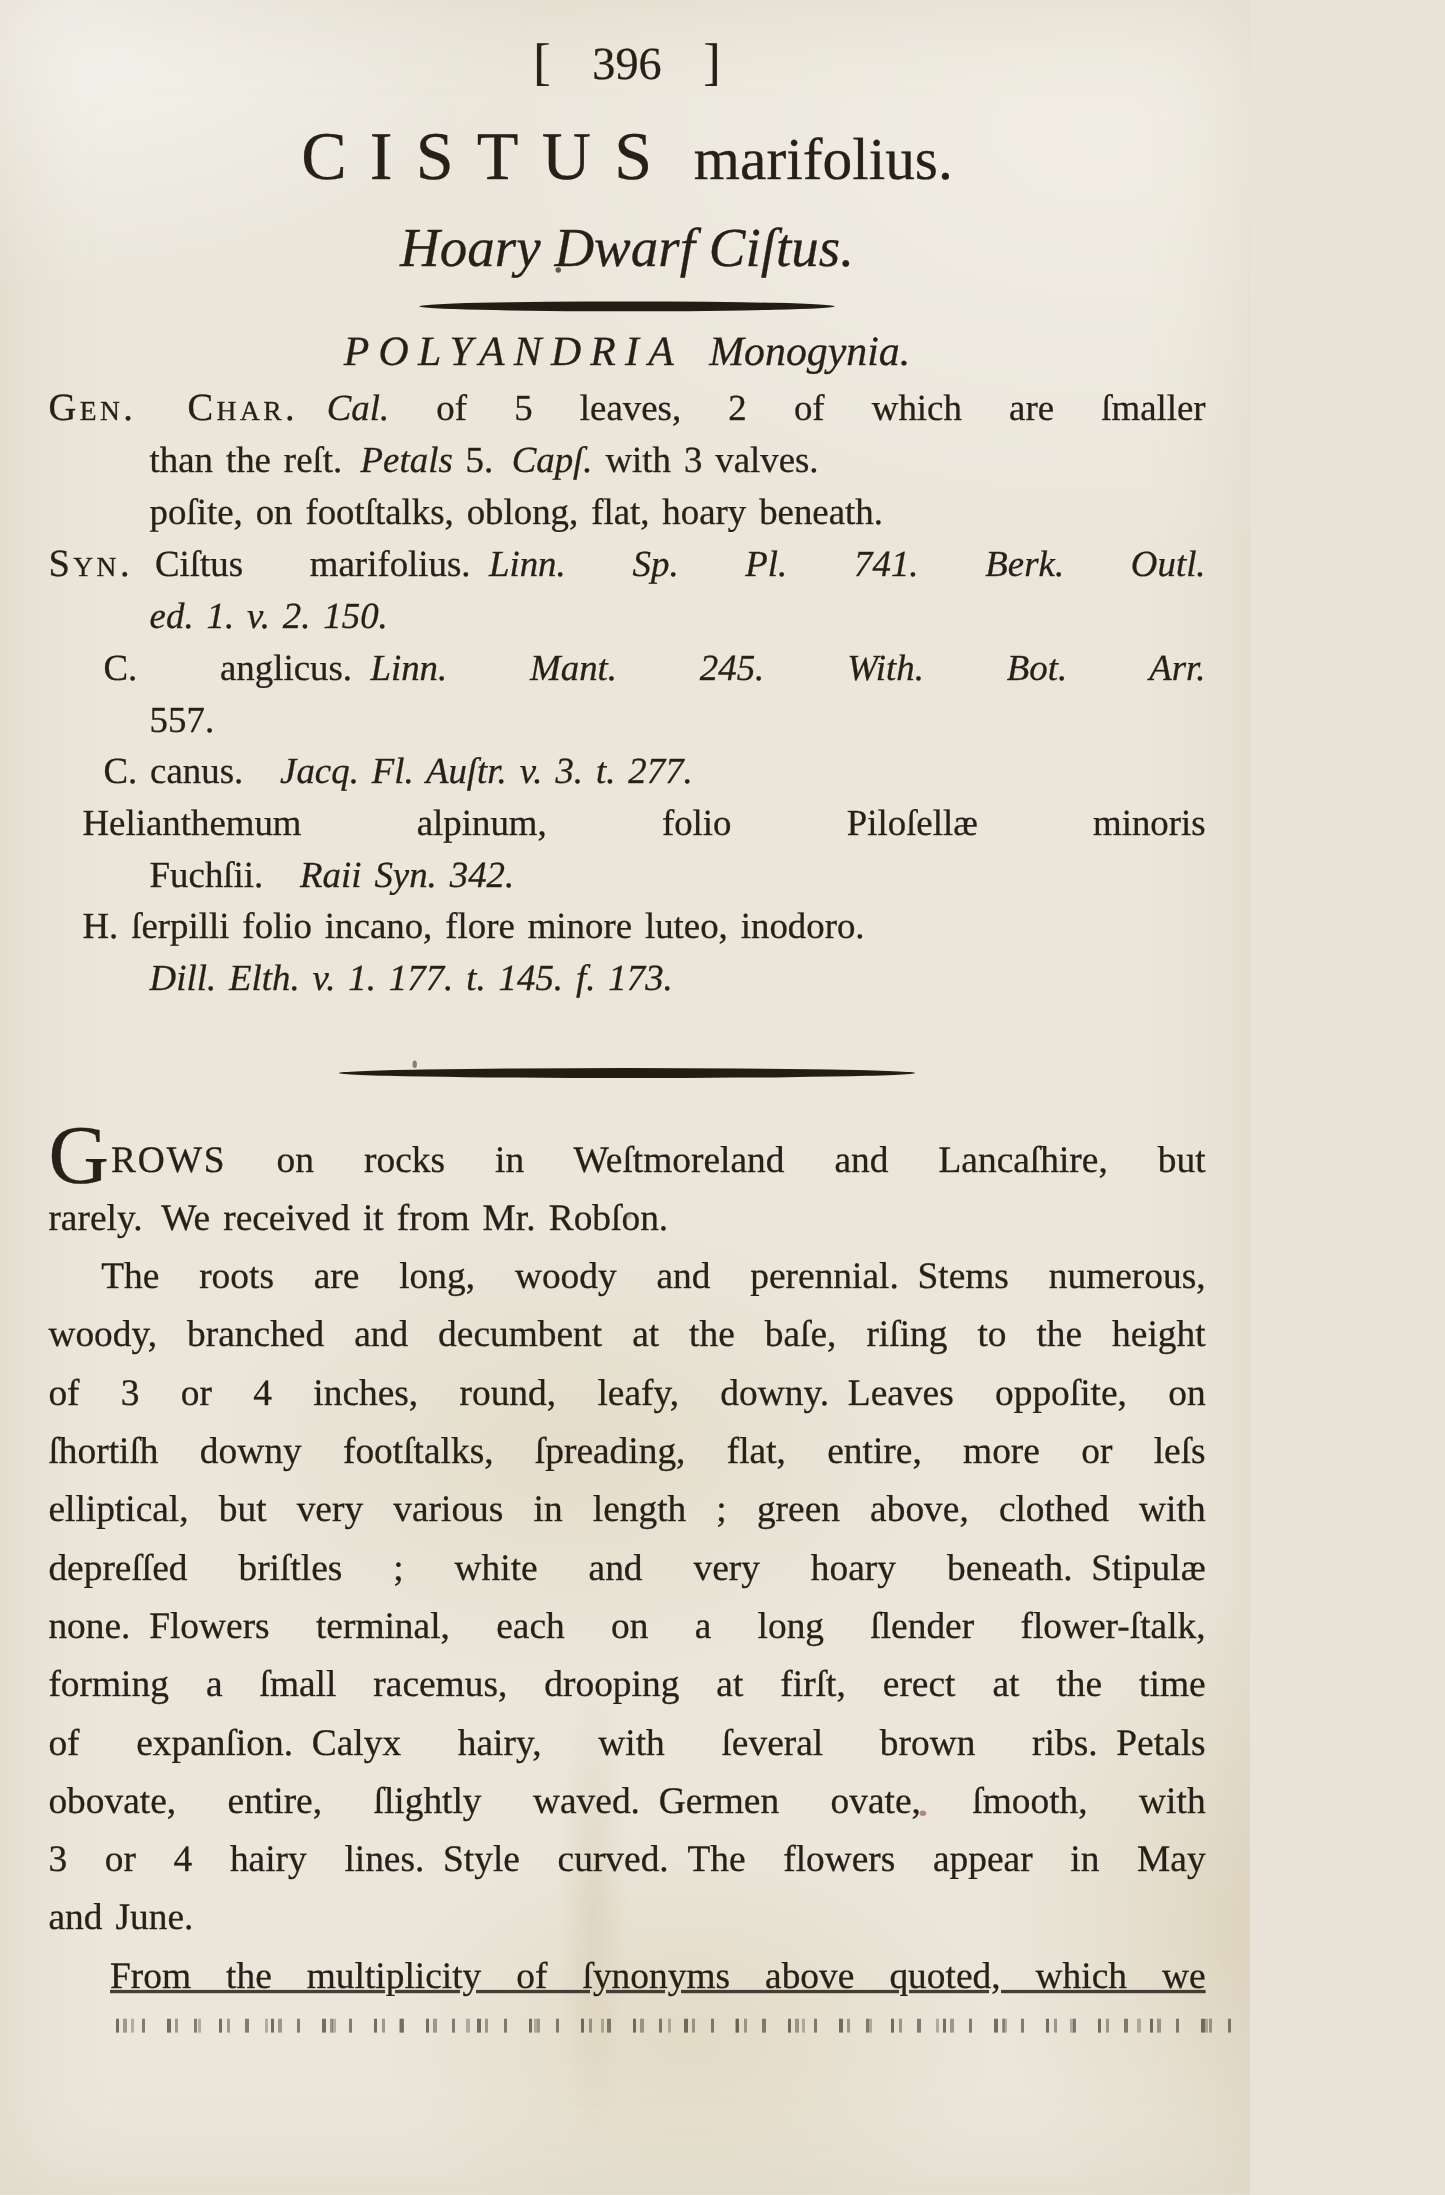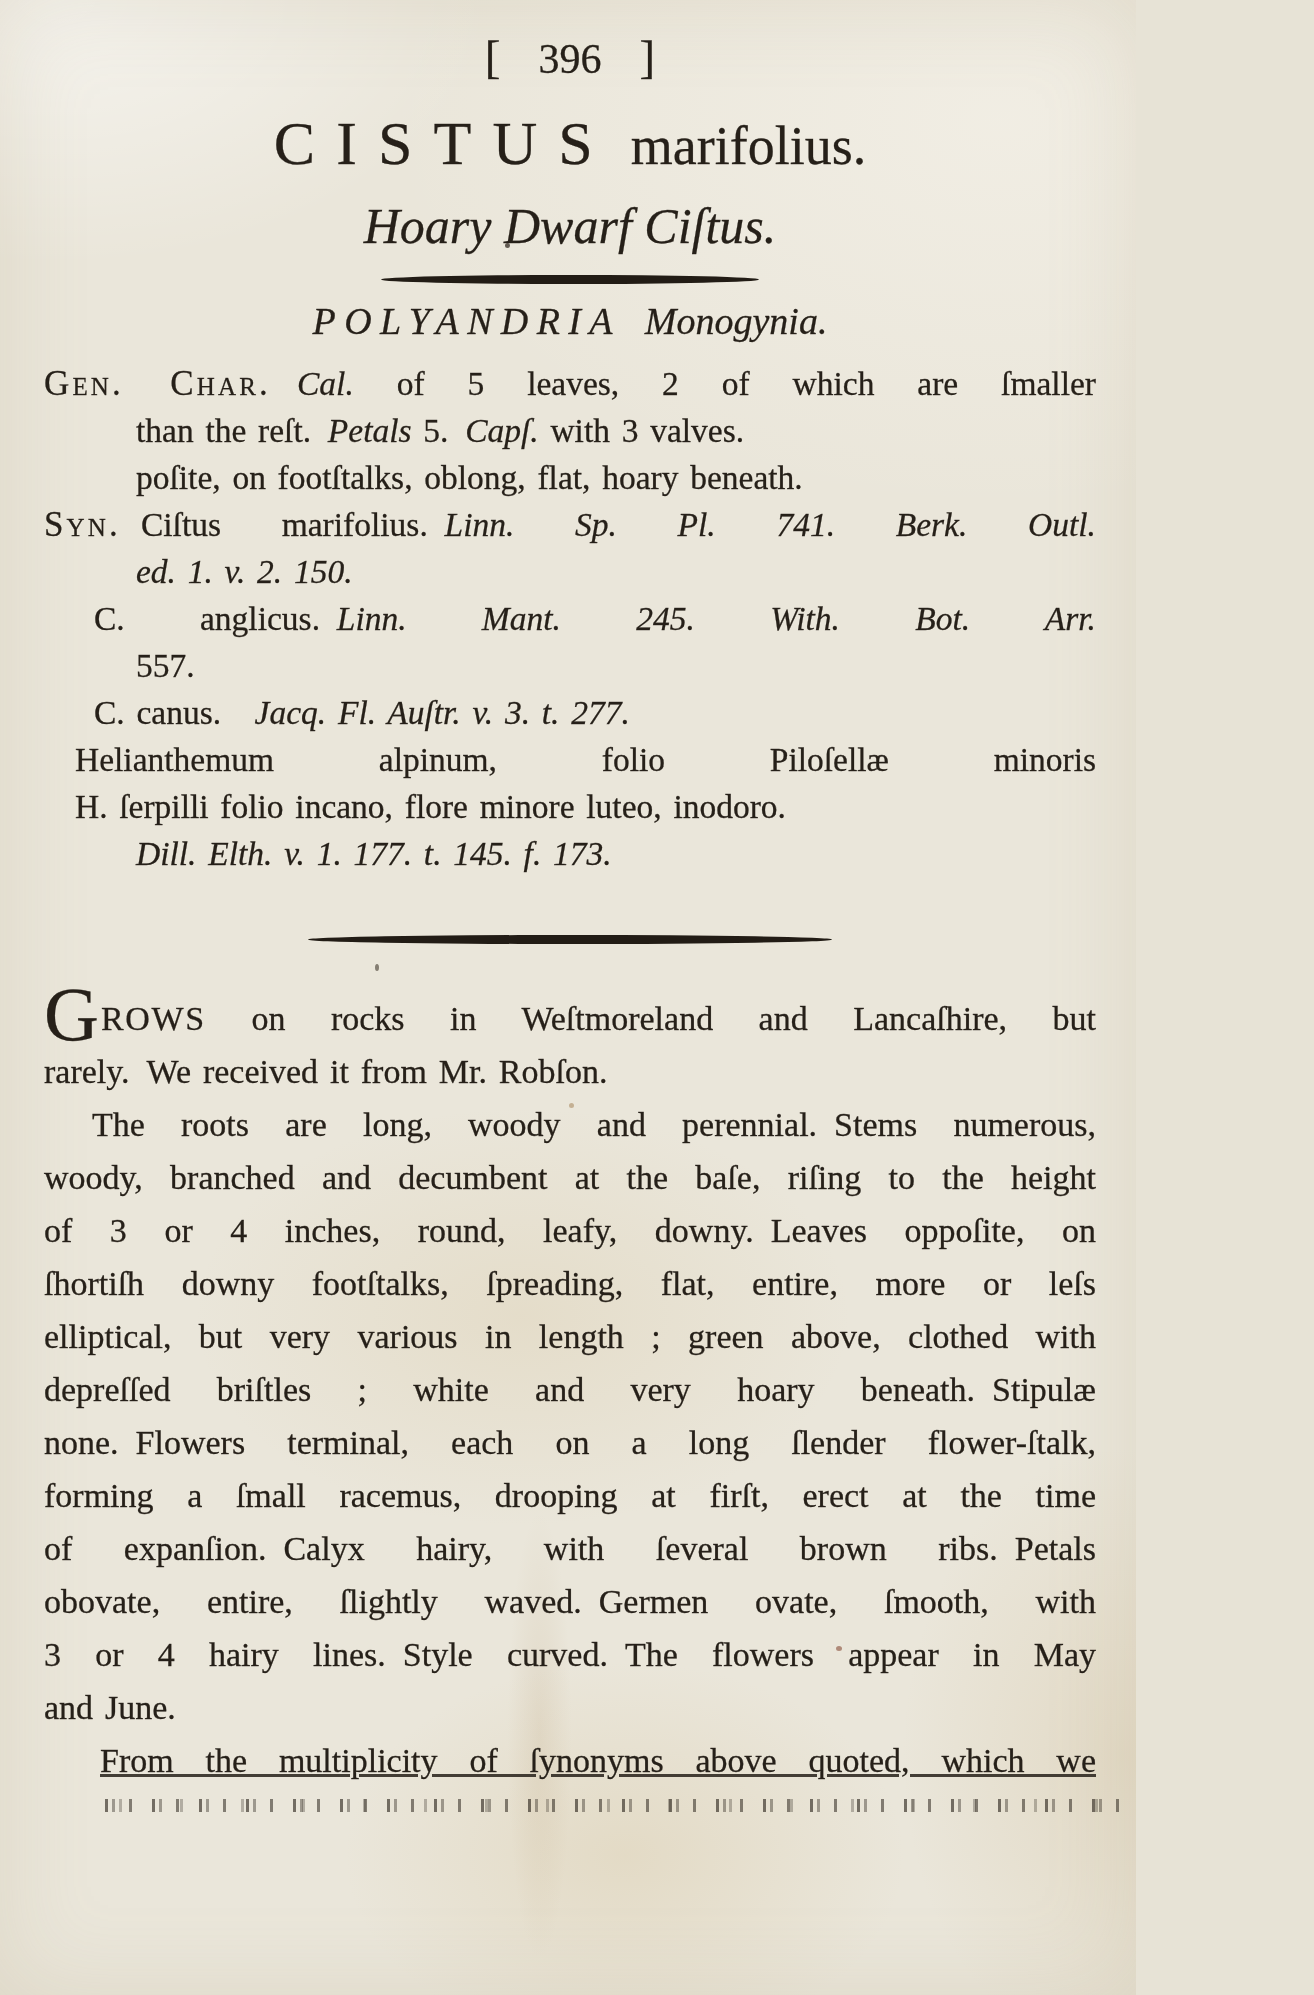--- a/index.html
+++ b/index.html
@@ -30,21 +30,21 @@
   .title { text-align: center; font-size: 62px; line-height: 74px; margin-top: 16px; white-space: nowrap; }
   .genus  { letter-spacing: 0.34em; margin-right: -0.18em; }
   .species { font-size: 54px; margin-left: 28px; }
 
   .subtitle { text-align: center; font-style: italic; font-size: 50px; line-height: 62px; margin-top: 12px; }
 
   .rule { background: #221c15; border-radius: 50%; height: 9px; }
   .rule1 { width: 378px; margin: 18px auto 14px; }
   .rule2 { width: 524px; margin: 58px auto 48px; }
 
-  .classline { text-align: center; font-style: italic; font-size: 38px; line-height: 46px; margin-bottom: 16px; }
+  .classline { text-align: center; font-style: italic; font-size: 38px; line-height: 46px; margin-bottom: 4px; }
   .classname { letter-spacing: 0.22em; }
   .ordername { margin-left: 24px; }
 
   .tl { font-size: 33.5px; line-height: 47px; word-spacing: 0.1em; }
   .body-block .tl { font-size: 34px; line-height: 53px; }
 
   .j { text-align: justify; text-align-last: justify; }
   .it { font-style: italic; }
   .lbl { font-variant: small-caps; letter-spacing: 0.09em; font-size: 35px; margin-right: 26px; }
   .lbl-syn { margin-right: 20px; }
@@ -102,20 +102,21 @@
       <div class="tl j"><span class="lbl lbl-syn">Syn.</span><span>Ciſtus marifolius. </span><span class="it">Linn. Sp. Pl. 741. Berk. Outl.</span></div>
       <div class="tl ind-c it">ed. 1. v. 2. 150.</div>
 
 
       <div class="tl ind-a j"><span>C. anglicus. </span><span class="it">Linn. Mant. 245. With. Bot. Arr.</span></div>
       <div class="tl ind-c">557.</div>
 
       <div class="tl ind-a"><span>C. canus.  </span><span class="it">Jacq. Fl. Auſtr. v. 3. t. 277.</span></div>
 
       <div class="tl ind-b j">Helianthemum alpinum, folio Piloſellæ minoris</div>
+      <div class="tl ind-c"><span>Fuchſii.  </span><span class="it">Raii Syn. 342.</span></div>
 
       <div class="tl ind-b">H. ſerpilli folio incano, flore minore luteo, inodoro.</div>
       <div class="tl ind-c it">Dill. Elth. v. 1. 177. t. 145. f. 173.</div>
     </div>
 
     <div class="rule rule2"></div>
 
     <div class="body-block">
       <div class="tl j"><span class="bigG">G</span><span class="caps">ROWS</span><span> on rocks in Weſtmoreland and Lancaſhire, but</span></div>
       <div class="tl">rarely. We received it from Mr. Robſon.</div>

